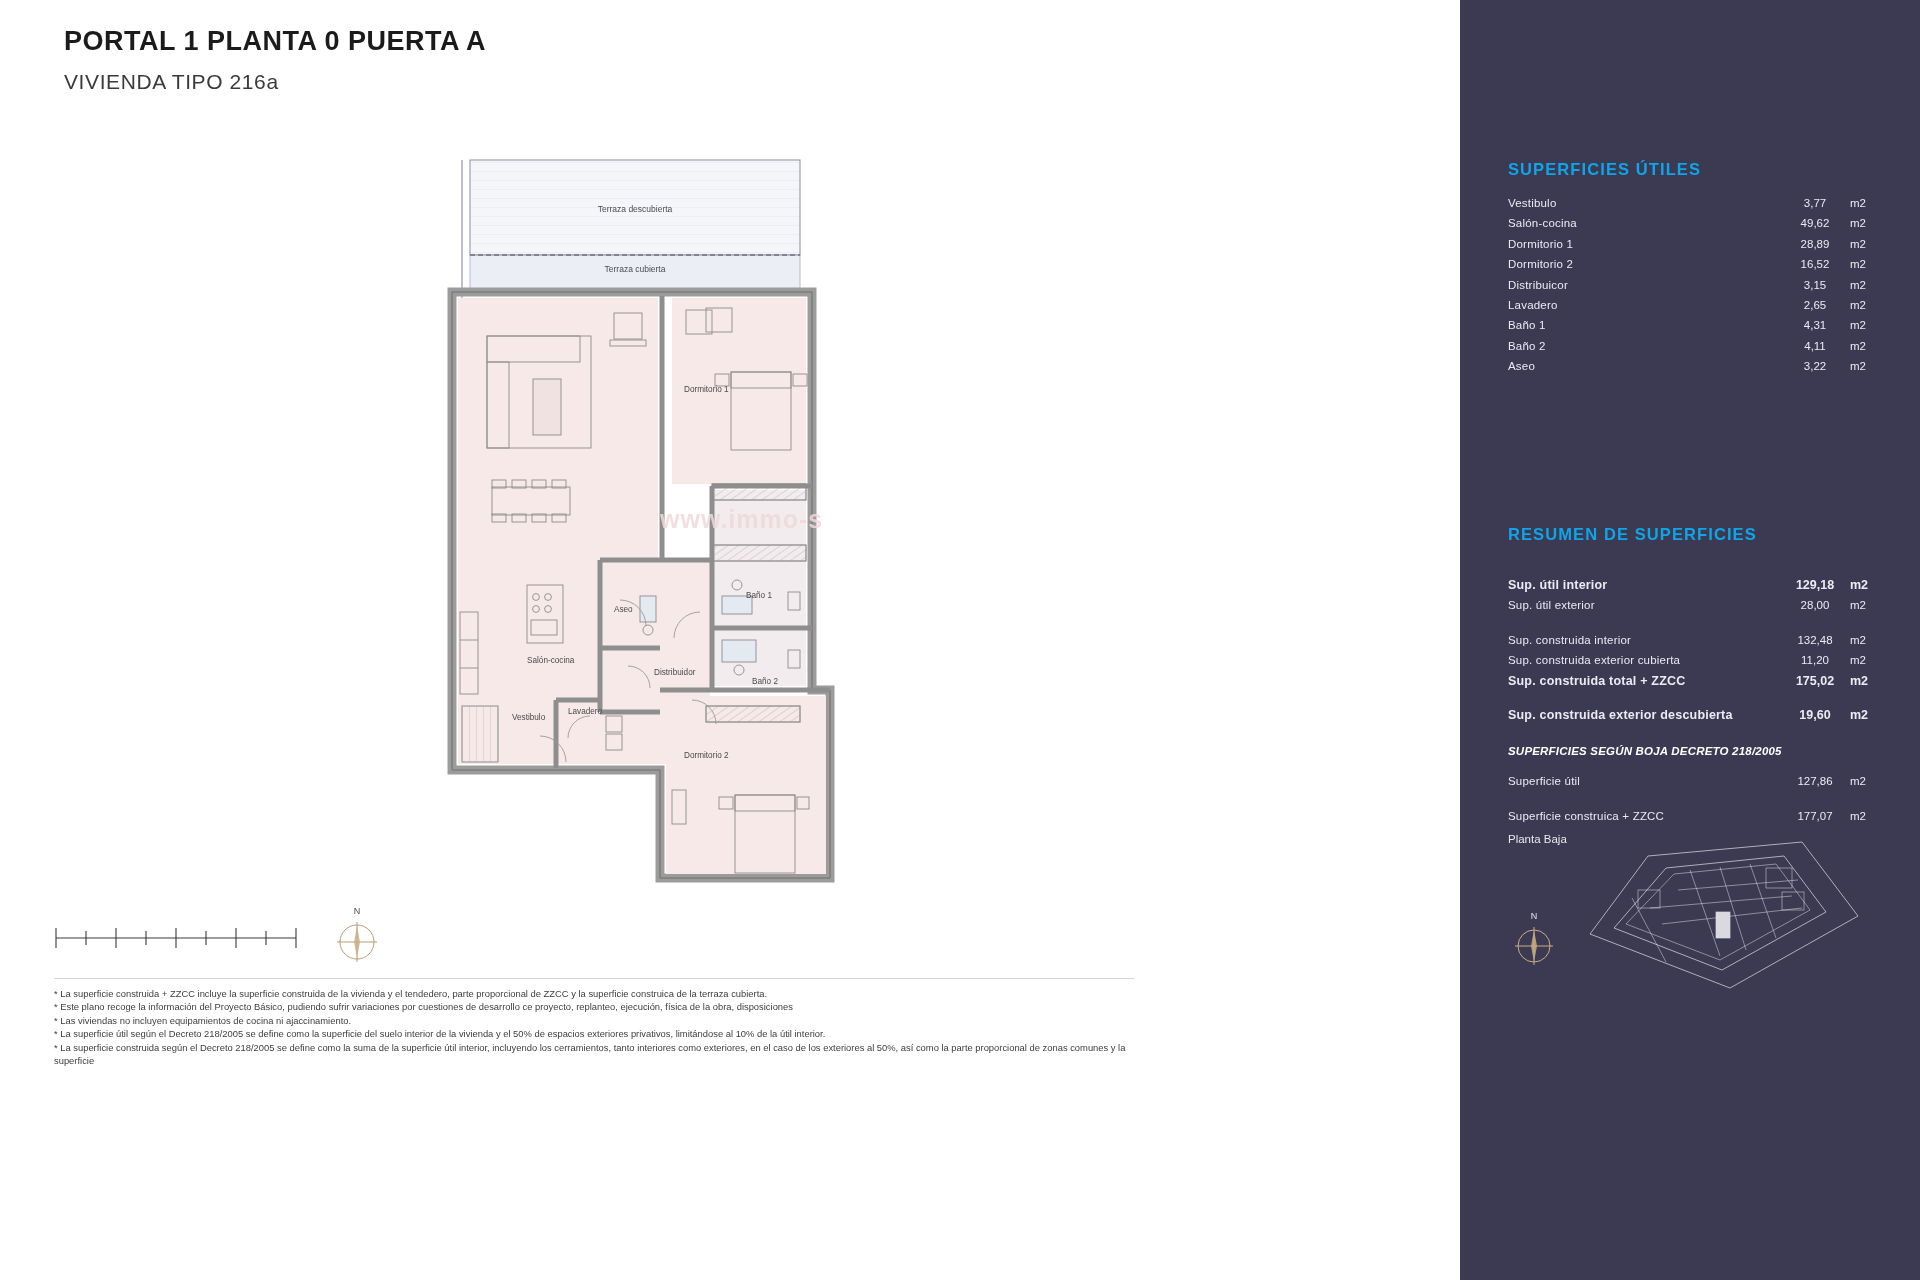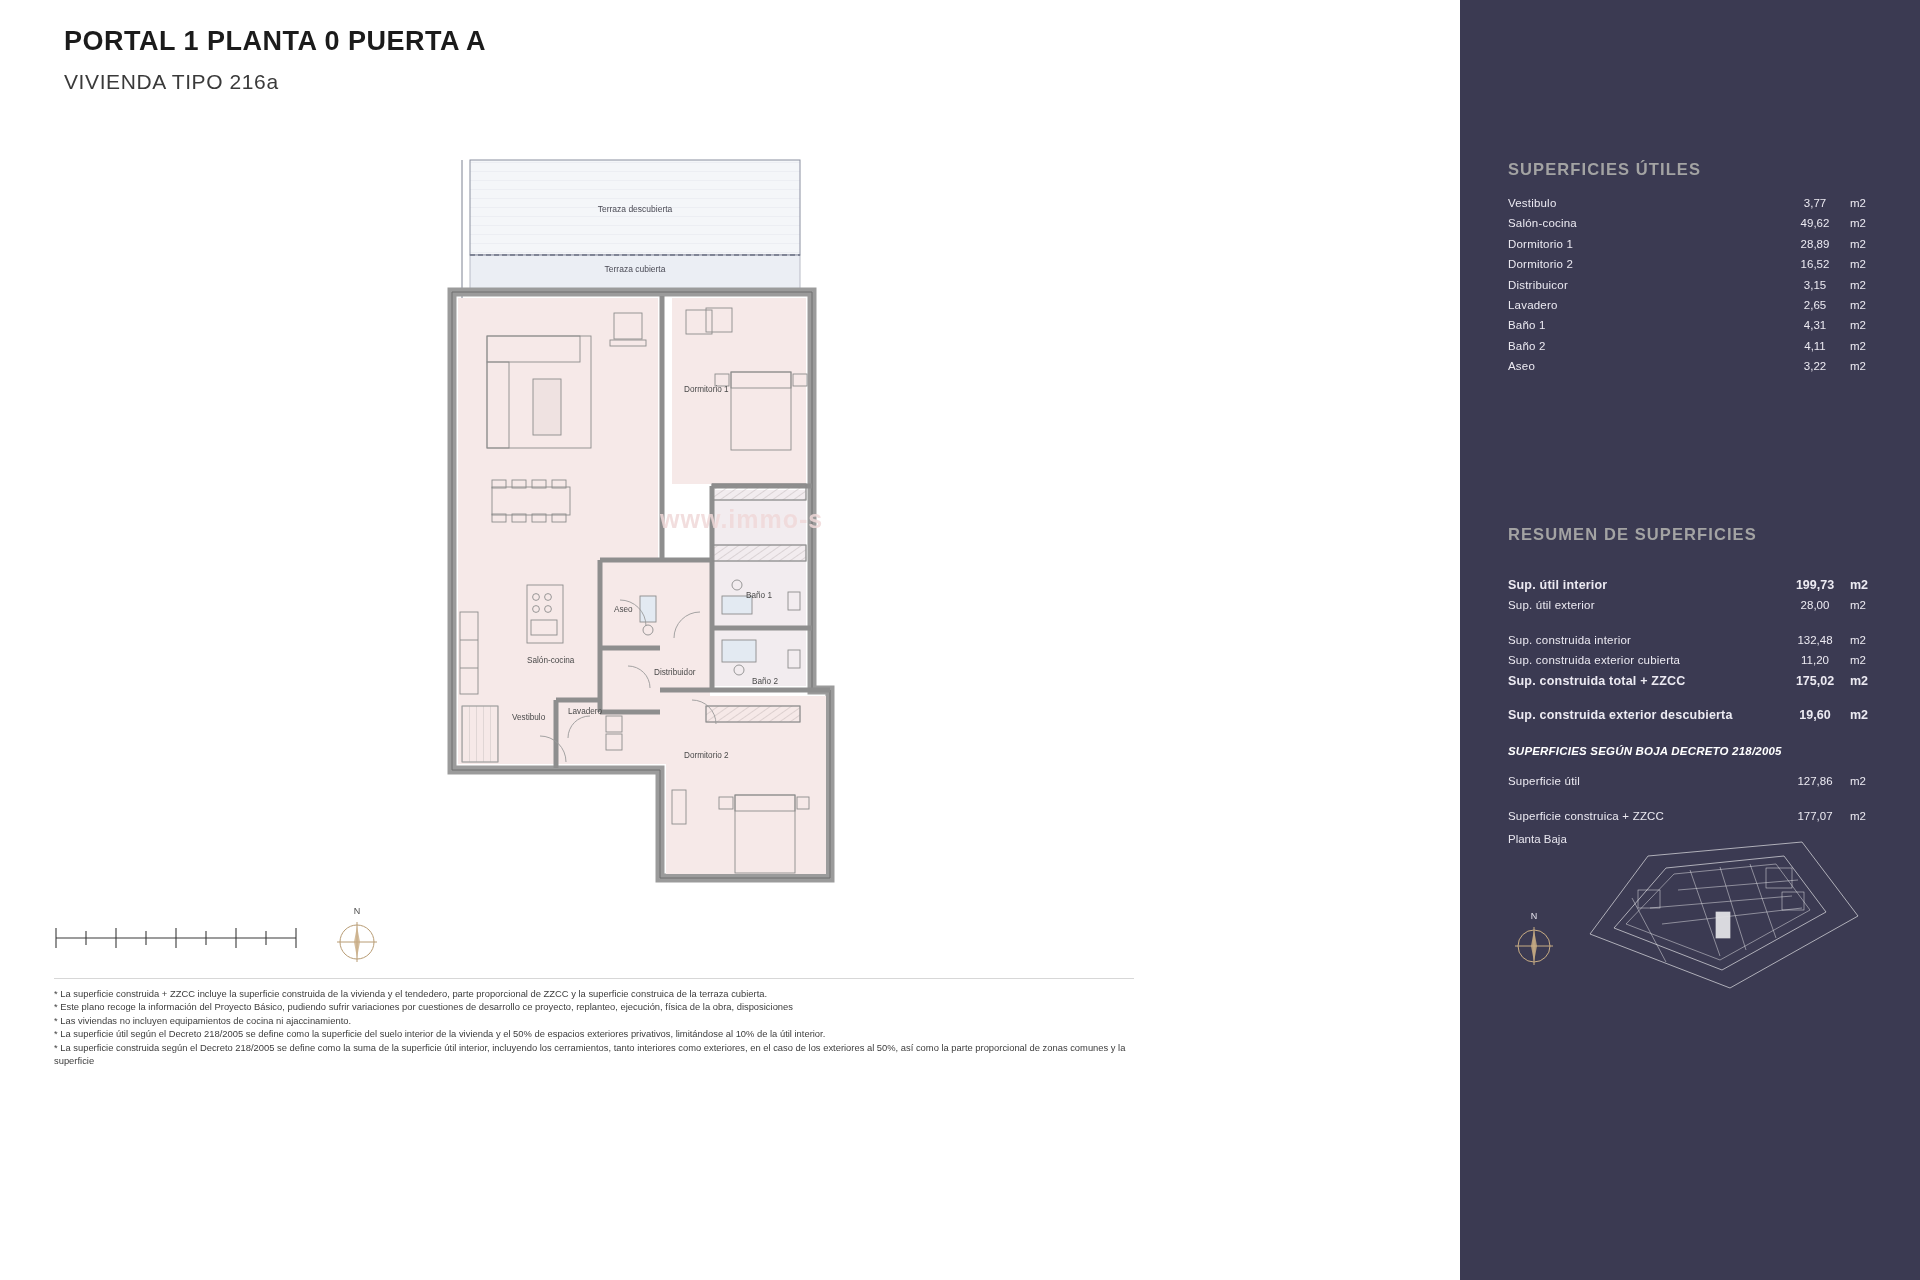--- a/index.html
+++ b/index.html
@@ -32,21 +32,21 @@
   
   .panel {
     position: absolute; right: 0; top: 0;
     width: 460px; height: 1280px;
     background: #3b3a52;
     color: #ffffff;
   }
   .panel-h {
     position: absolute; left: 48px;
     font-size: 16.5px; font-weight: bold; letter-spacing: 1.1px;
-    color: #a3a3a3;
+    color: #0ea5e9;
   }
   .rowlist { position: absolute; left: 48px; width: 366px; }
   .row {
     display: flex; align-items: baseline;
     font-size: 11.5px; line-height: 20.4px; color: #eceaf2;
   }
   .row .lbl { flex: 1 1 auto; letter-spacing: .2px; }
   .row .val { width: 58px; text-align: center; }
   .row .unit { width: 30px; text-align: left; padding-left: 6px; }
   .row.bold .lbl, .row.bold .val, .row.bold .unit { font-weight: bold; font-size: 12.5px; }
@@ -333,21 +333,21 @@
         <span class="val">3,22</span>
         <span class="unit">m2</span>
       </div>
     </div>
 
     <div class="panel-h" style="top:525px;">RESUMEN  DE SUPERFICIES</div>
 
     <div class="rowlist" style="top:558px;margin-top:17px;">
       <div class="row bold">
         <span class="lbl">Sup. útil interior</span>
-        <span class="val">199,73</span>
+        <span class="val">129,18</span>
         <span class="unit">m2</span>
       </div>
       <div class="row">
         <span class="lbl">Sup. útil exterior</span>
         <span class="val">28,00</span>
         <span class="unit">m2</span>
       </div>
       <div class="row gap">
         <span class="lbl">Sup. construida interior</span>
         <span class="val">132,48</span>

